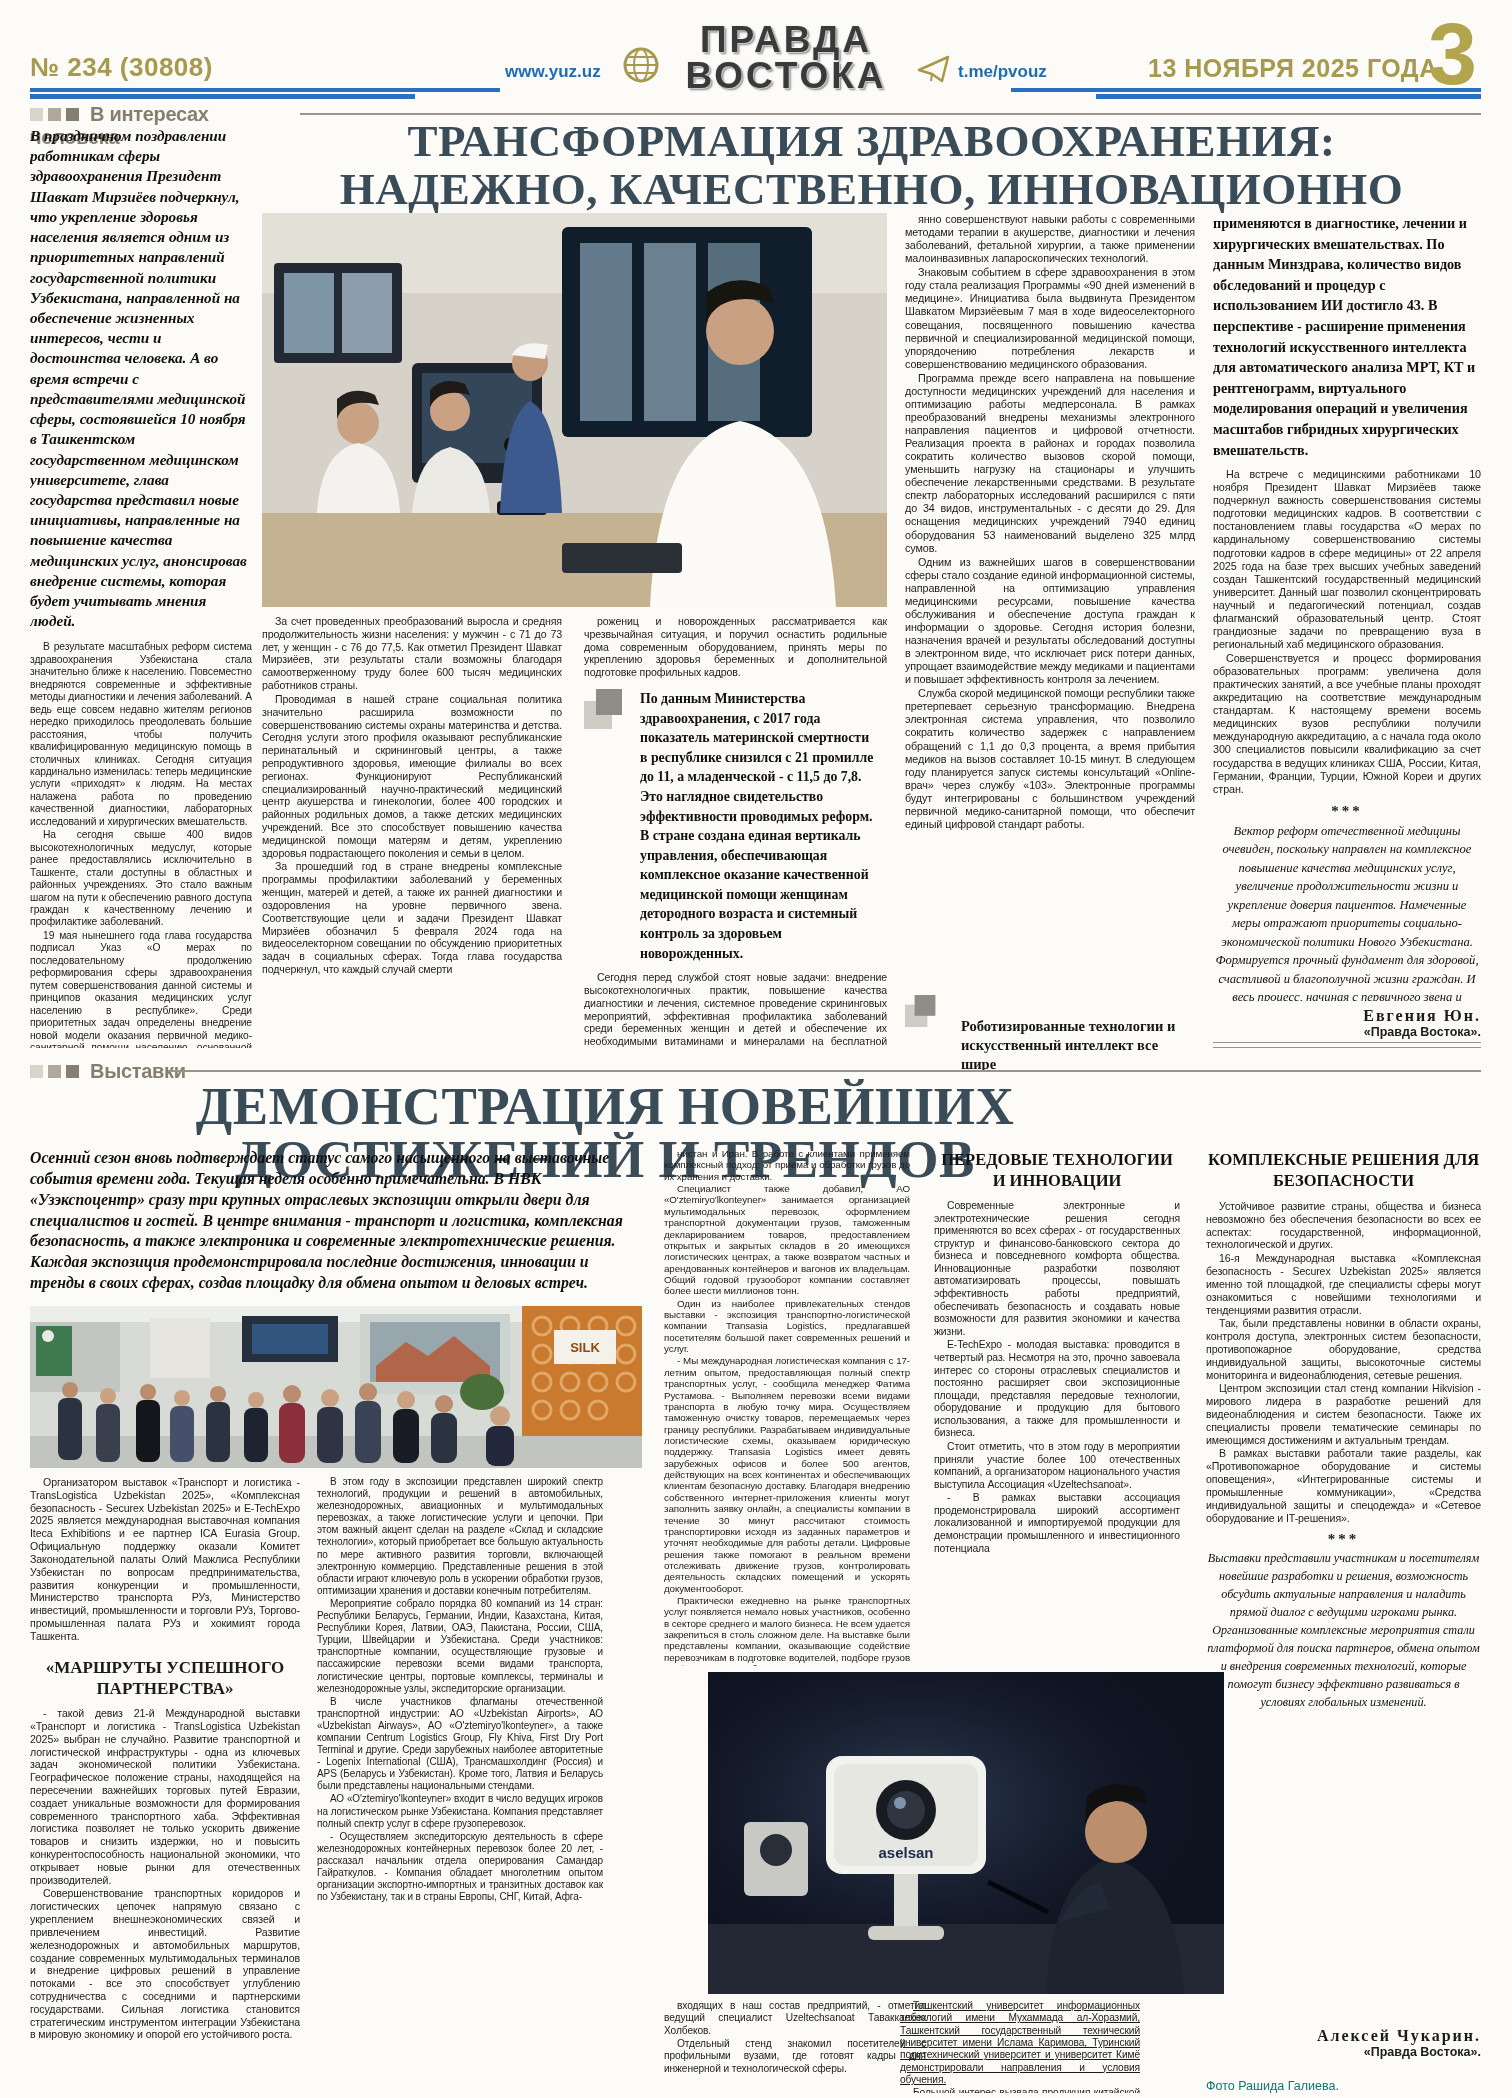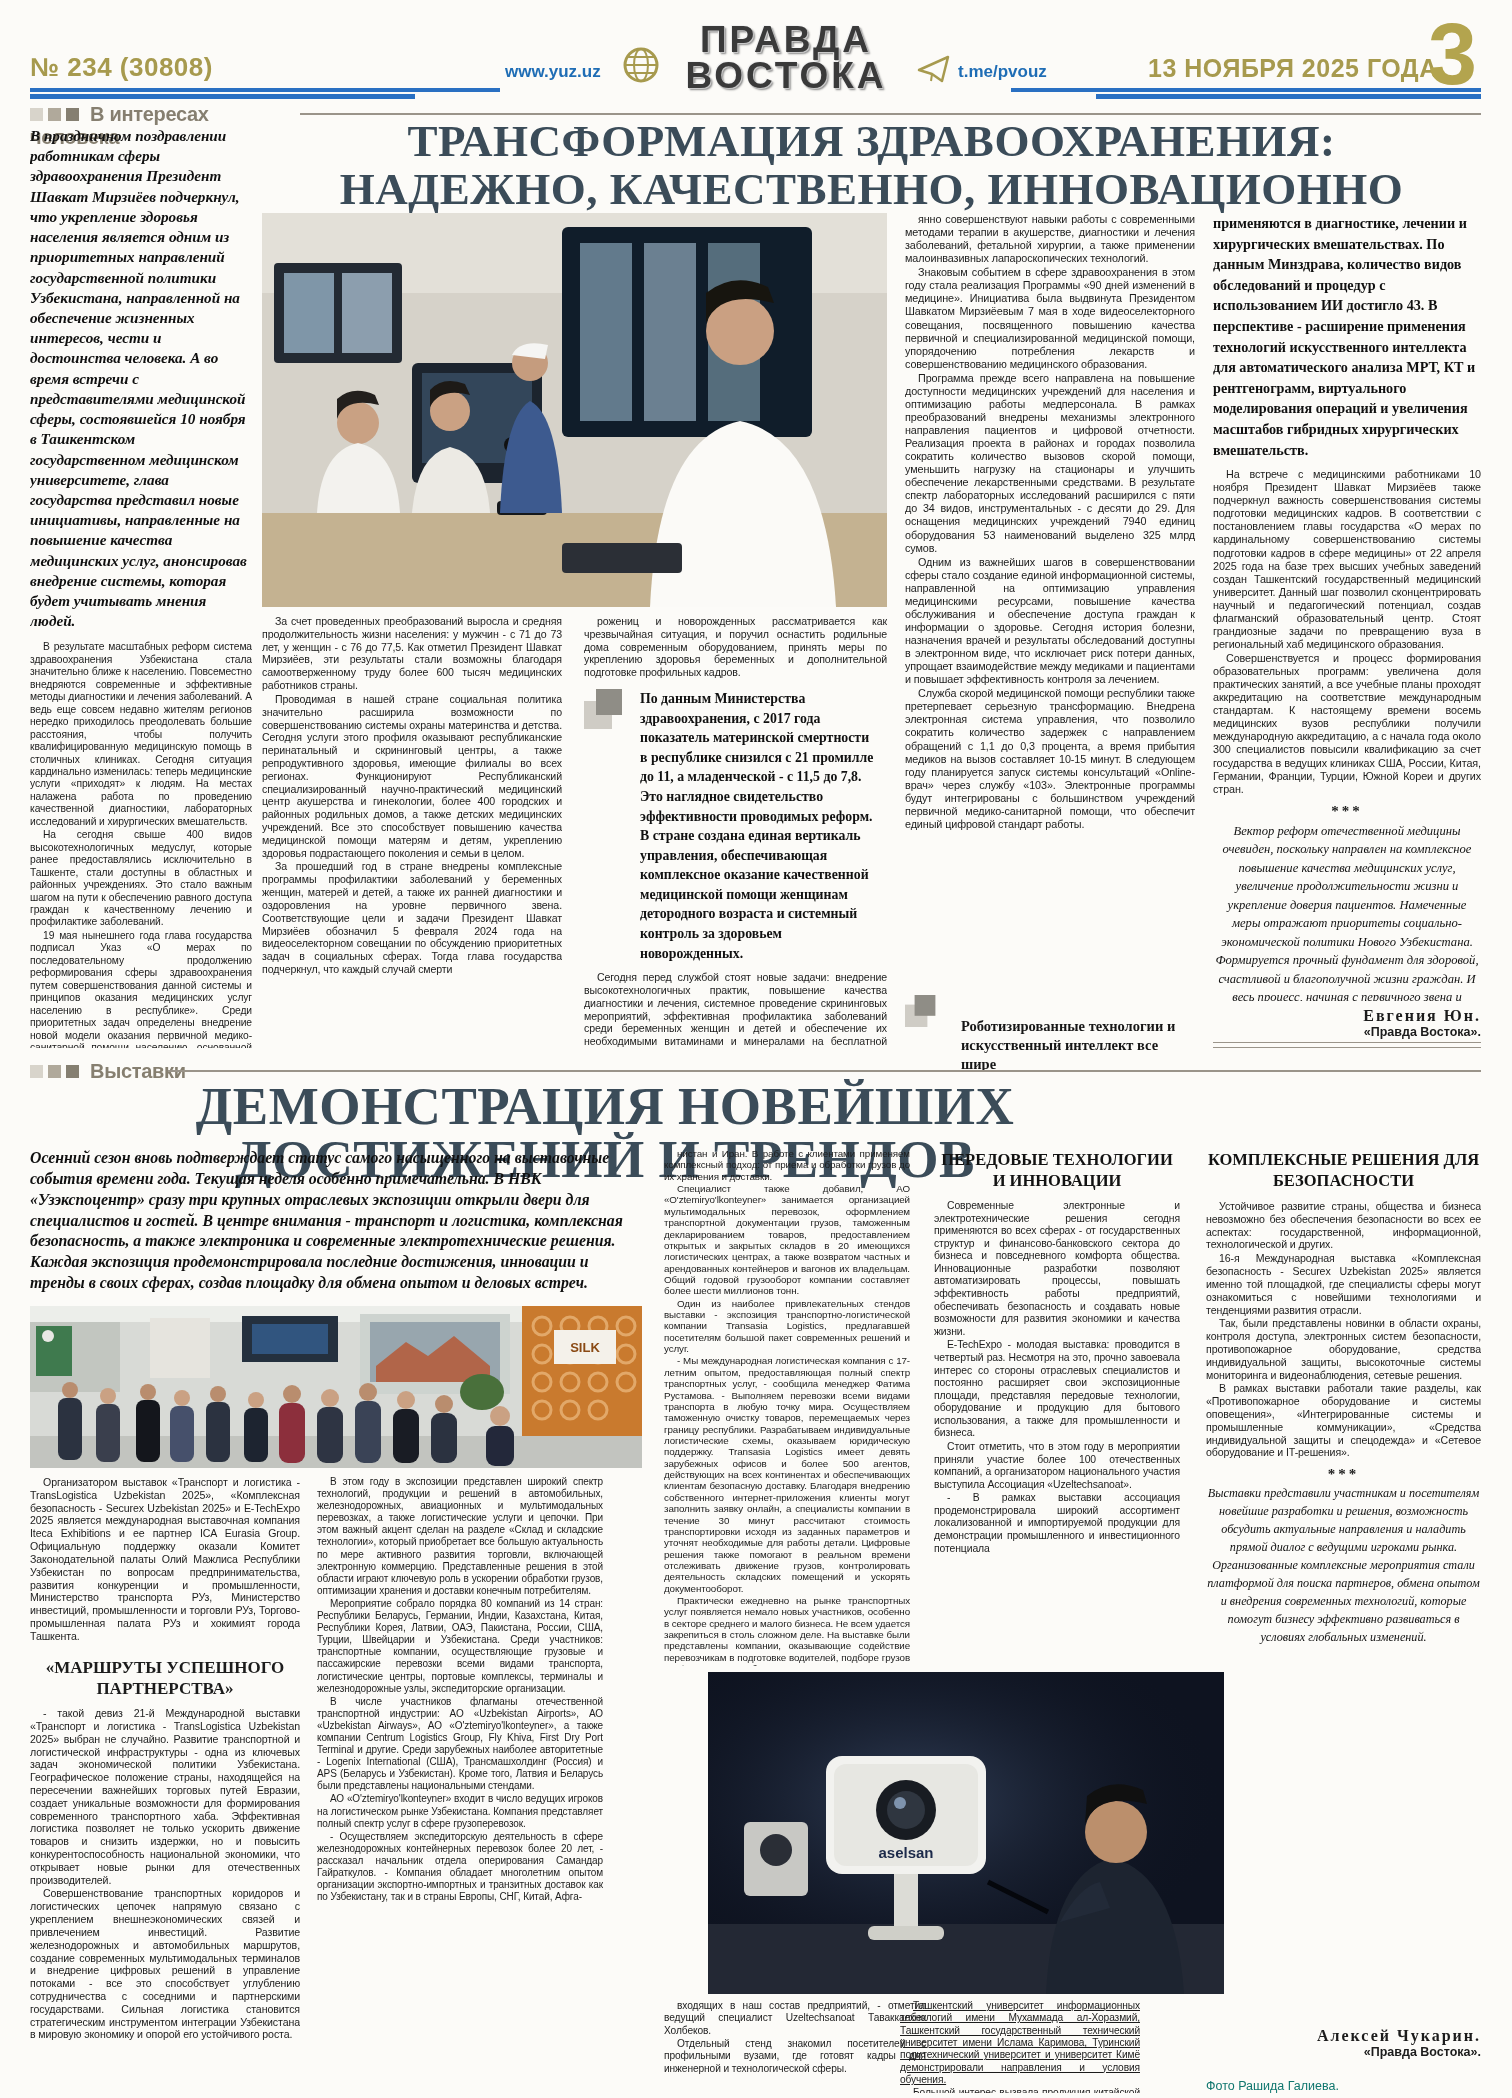--- a/index.html
+++ b/index.html
@@ -327,20 +327,21 @@
     <p class="bp" style="font-size:10.2px">Ташкентский университет информационных технологий имени Мухаммада ал-Хоразмий, Ташкентский государственный технический университет имени Ислама Каримова, Туринский политехнический университет и университет Кимё демонстрировали направления и условия обучения.</p>
     <p class="bp" style="font-size:10.2px">Большой интерес вызвала продукция китайской компании Unitree Robotics. Были представлены модели шагающих и гуманоидных роботов, манипуляторов и платформ.</p>
   </div>
 
   <div class="abs colhead" style="left:1206px;top:1150px;width:275px;">КОМПЛЕКСНЫЕ РЕШЕНИЯ ДЛЯ БЕЗОПАСНОСТИ</div>
   <div class="abs col flexcol" style="left:1206px;top:1200px;width:275px;height:893px;">
     <div>
       <p class="bp" style="font-size:10.6px">Устойчивое развитие страны, общества и бизнеса невозможно без обеспечения безопасности во всех ее аспектах: государственной, информационной, технологической и других.</p>
       <p class="bp" style="font-size:10.6px">16-я Международная выставка «Комплексная безопасность - Securex Uzbekistan 2025» является именно той площадкой, где специалисты сферы могут ознакомиться с новейшими технологиями и тенденциями развития отрасли.</p>
       <p class="bp" style="font-size:10.6px">Так, были представлены новинки в области охраны, контроля доступа, электронных систем безопасности, противопожарное оборудование, средства индивидуальной защиты, высокоточные системы мониторинга и видеонаблюдения, сетевые решения.</p>
+      <p class="bp" style="font-size:10.6px">Центром экспозиции стал стенд компании Hikvision - мирового лидера в разработке решений для видеонаблюдения и систем безопасности. Также их специалисты провели тематические семинары по имеющимся достижениям и актуальным трендам.</p>
       <p class="bp" style="font-size:10.6px">В рамках выставки работали такие разделы, как «Противопожарное оборудование и системы оповещения», «Интегрированные системы и промышленные коммуникации», «Средства индивидуальной защиты и спецодежда» и «Сетевое оборудование и IT-решения».</p>
     </div>
     <div class="stars">***</div>
     <div class="concl grow" style="font-size:12.2px;">Выставки представили участникам и посетителям новейшие разработки и решения, возможность обсудить актуальные направления и наладить прямой диалог с ведущими игроками рынка. Организованные комплексные мероприятия стали платформой для поиска партнеров, обмена опытом и внедрения современных технологий, которые помогут бизнесу эффективно развиваться в условиях глобальных изменений.</div>
     <div style="margin-top:6px;">
       <div class="author">Алексей Чукарин.</div>
       <div class="authorg">«Правда Востока».</div>
       <div class="credit">Фото Рашида Галиева.</div>
     </div>
   </div>

